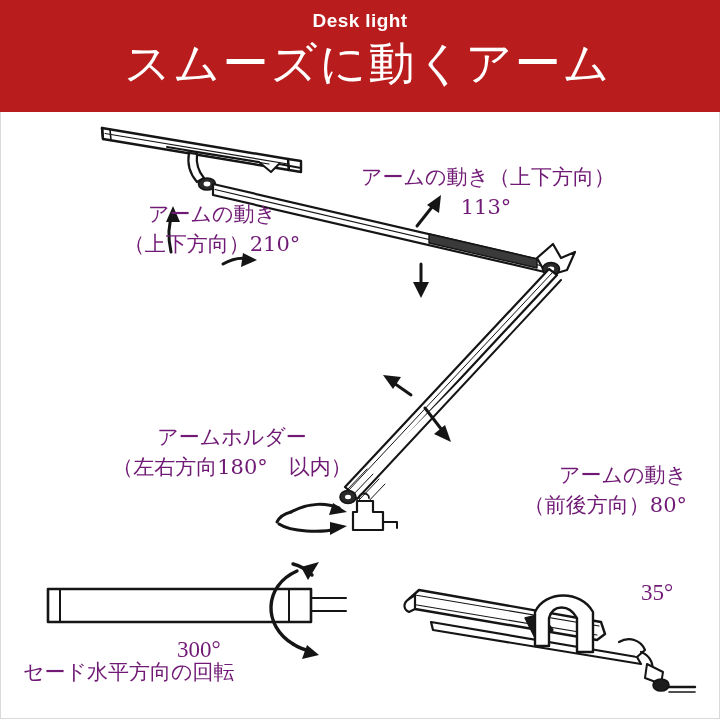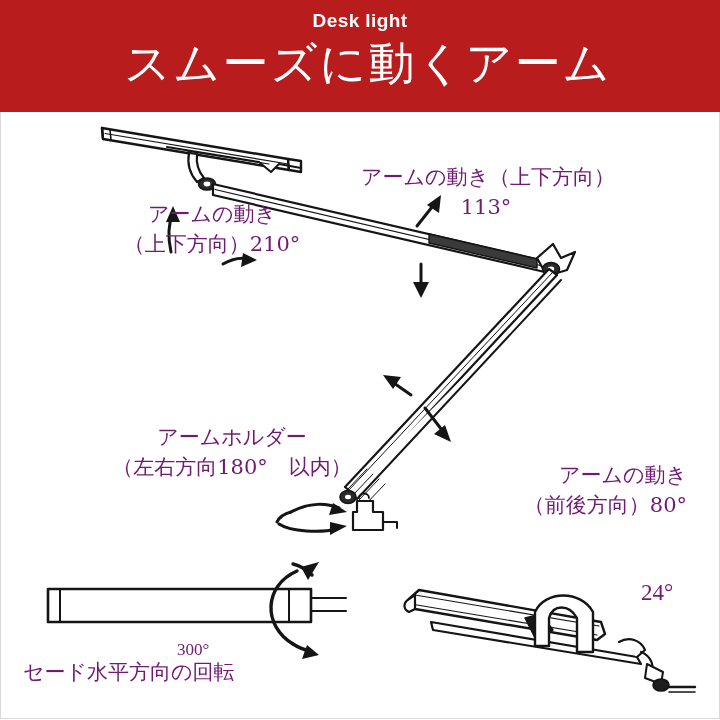--- a/index.html
+++ b/index.html
@@ -78,21 +78,21 @@
   }
   .label.centered { text-align: center; }
   .num {
     font-family: "Liberation Serif", "DejaVu Serif", serif;
   }
   
   #lbl-neck     { left: 96px;  top: 87px;  width: 230px; text-align: center; }
   #lbl-arm-ud   { left: 360px; top: 50px;  width: 310px; text-align: left; }
   #lbl-holder   { left: 86px;  top: 310px; width: 290px; text-align: center; }
   #lbl-arm-fb   { left: 436px; top: 348px; width: 250px; text-align: right; }
-  #lbl-300      { left: 176px; top: 523px; width: 120px; text-align: left; font-size: 17px;}
+  #lbl-300      { left: 176px; top: 523px; width: 120px; text-align: left; font-size: 23px;}
   #lbl-shade-h  { left: 22px;  top: 545px; width: 320px; text-align: left; }
   #lbl-24       { left: 640px; top: 466px; width: 60px;  text-align: left; font-size: 23px; }
   #lbl-shade-a  { left: 386px; top: 545px; width: 320px; text-align: center; }
 </style>
 </head>
 <body>
 
 <div id="page">
 
   <div id="header-band">
@@ -253,17 +253,17 @@
 
     <div class="label centered" id="lbl-arm-fb">
       <div>アームの動き</div>
       <div>（前後方向）80°</div>
     </div>
 
     <div class="label num" id="lbl-300">300°</div>
 
     <div class="label centered" id="lbl-shade-h">セード水平方向の回転</div>
 
-    <div class="label num" id="lbl-24">24°</div>
+    <div class="label num" id="lbl-24">35°</div>
 
 
   </div>
 </div>
 
 </body></html>

